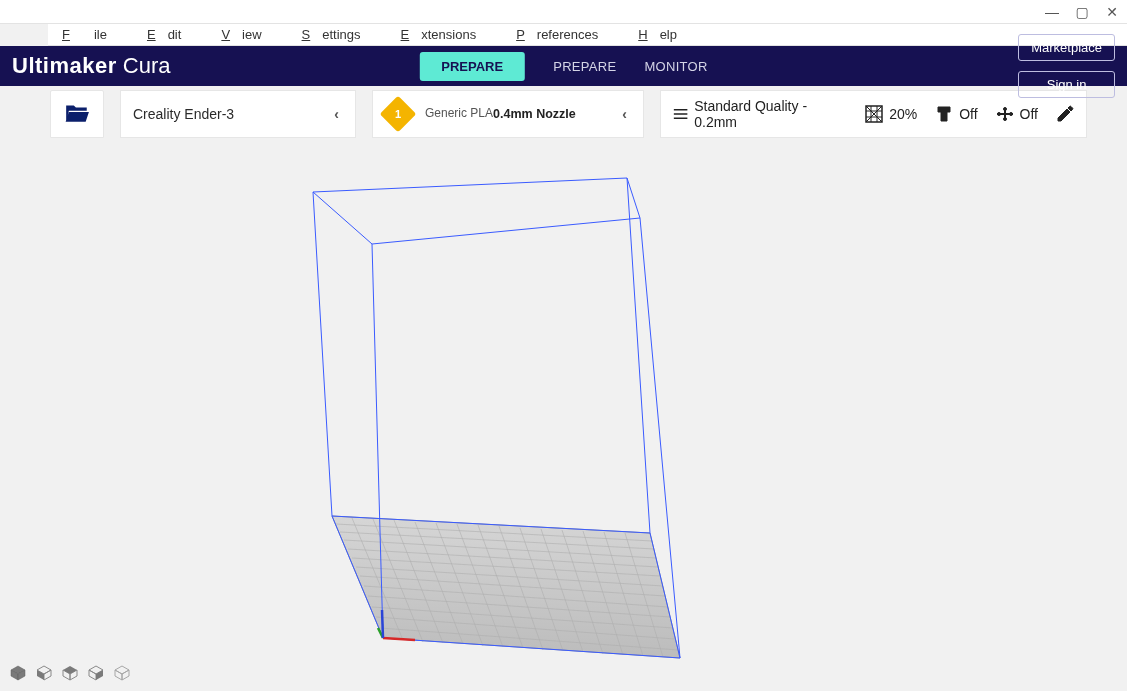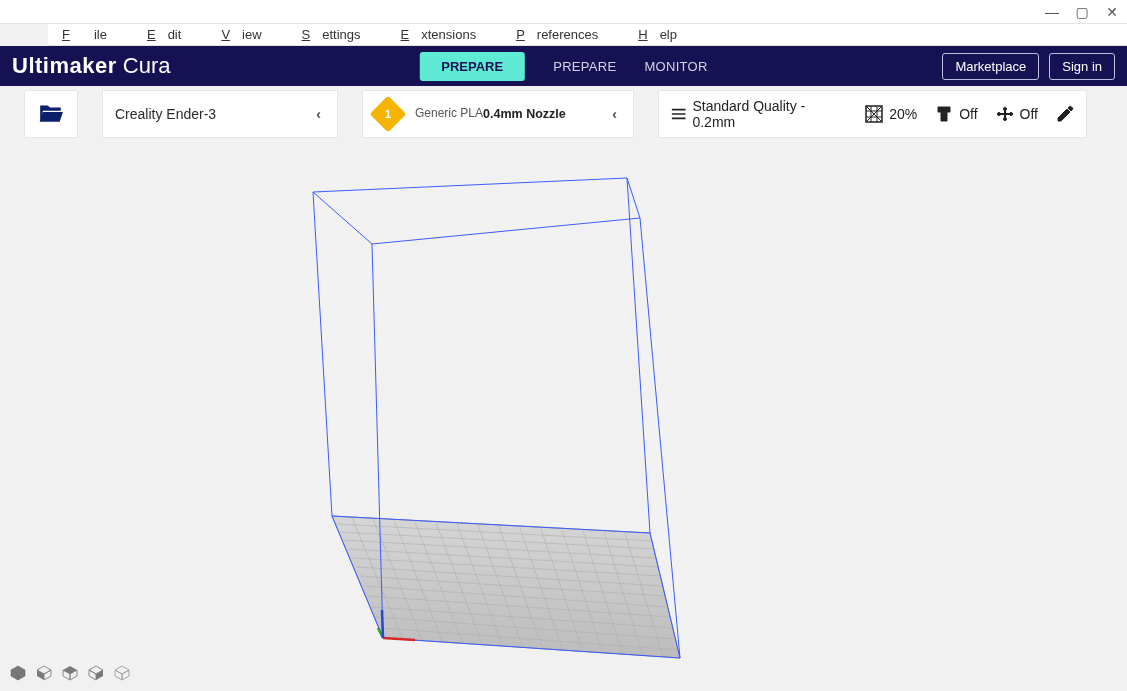--- a/index.html
+++ b/index.html
@@ -59,33 +59,33 @@
   .brand .b2 { font-weight: 300; }
   .tabs {
     position:absolute; left:50%; transform:translateX(-50%);
     display:flex; align-items:center; gap: 28px;
   }
   .tab-pill {
     background:#5eead4; color:#161152; font-weight:600;
     padding:7px 22px; border-radius:3px; font-size:13px;
   }
   .tab-text { color:#d4d4e6; font-size:13px; letter-spacing:.3px; cursor:pointer; }
-  .header-actions { margin-left:auto; display:flex; gap:10px; }
+  .header-actions { margin-left:auto; display:flex; gap:10px;flex-direction:column; }
   .hbtn {
     border:1px solid #bdbde0; color:#fff; padding:5px 12px;
     border-radius:3px; font-size:13px; background:transparent; cursor:pointer;
   }
   
   .config-row {
     height: 48px;
     background:#f1f1f1;
     display:flex;
     align-items:stretch;
-    padding: 0 40px 0 24px;
-    gap: 24px;
+    padding: 0 40px 0 50px;
+    gap: 16px;
     margin-top: 4px;
   }
   .panel {
     background:#fff;
     border:1px solid #e6e6e6;
     display:flex;
     align-items:center;
     padding: 0 12px;
     font-size: 14px;
     color:#2b2b2b;

